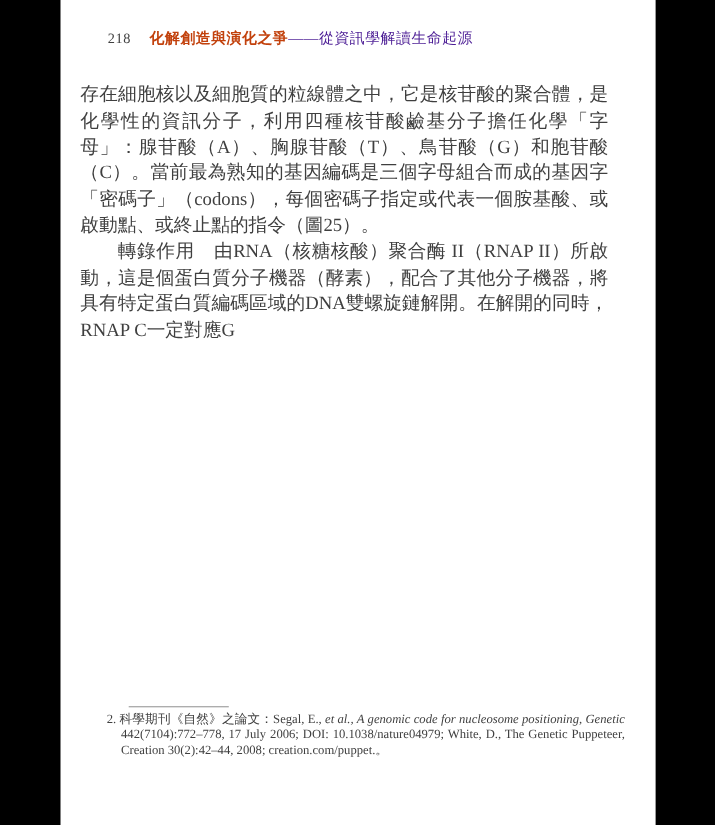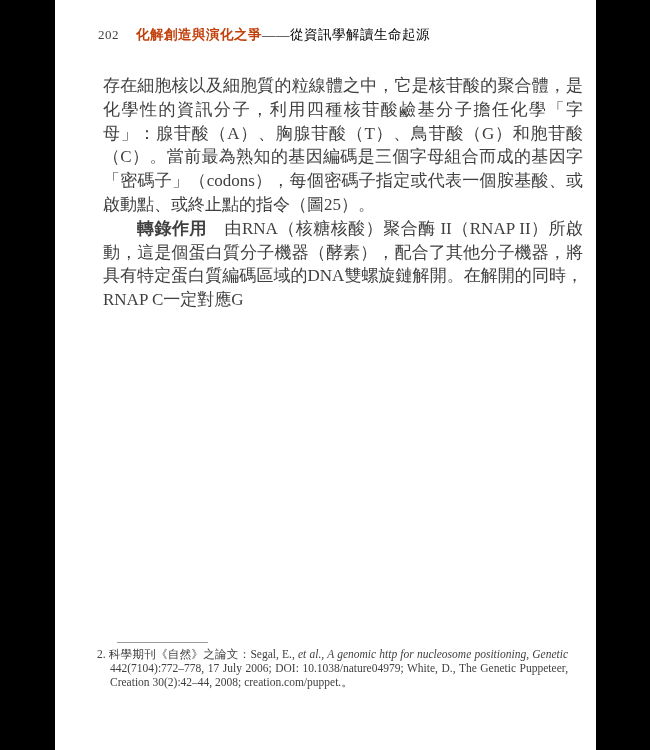--- a/index.html
+++ b/index.html
@@ -15,32 +15,32 @@
     width: 541px; height: 750px;
     background: #ffffff;
   }
   .header {
     position: absolute; top: 26px; left: 43px;
     font-size: 13.5px; color: #3f3f3f;
     white-space: nowrap; letter-spacing: 0.5px;
   }
   .pagenum { display: inline-block; margin-right: 17px; font-size: 13px; }
   .book-title { font-weight: bold; color: #c2410c; }
-  .book-subtitle { color: #000000; text-align: center; }
+  .book-subtitle { color: #4c1d95; text-align: center; }
   .main {
-    position: absolute; top: 74px; left: 48px;
+    position: absolute; top: 74px; left: 18px;
     width: 480px;
     font-size: 17px; line-height: 23.8px;
     color: #3f3f3f;
     text-align: justify;
   }
   .main p { margin: 0; }
   .indent { text-indent: 2em; }
   sup.fn-ref { font-size: 10px; line-height: 0; vertical-align: 4px; }
-  .lead { font-weight: bold; }
+  .lead { font-weight: normal; }
   .fn-rule {
     position: absolute; top: 642px; left: 62px;
     width: 91px; height: 0;
     border-top: 1px solid #9a9a9a;
   }
   .footnote {
     position: absolute; top: 648px; left: 42px;
     width: 471px; box-sizing: border-box;
     padding-left: 13px; text-indent: -13px;
     font-size: 11.5px; line-height: 13.9px;
@@ -48,26 +48,26 @@
   }
   .footnote i { font-style: italic; }
 </style>
 </head>
 <body>
 
 <div class="stage">
   <div class="page">
 
     <div class="header">
-      <span class="pagenum">202</span><span class="book-title">化解創造與演化之爭</span><span class="book-subtitle">——從資訊學解讀生命起源</span>
+      <span class="pagenum">218</span><span class="book-title">化解創造與演化之爭</span><span class="book-subtitle">——從資訊學解讀生命起源</span>
     </div>
 
     <div class="main">
       <p>存在細胞核以及細胞質的粒線體之中，它是核苷酸的聚合體，是化學性的資訊分子，利用四種核苷酸鹼基分子擔任化學「字母」：腺苷酸（A）、胸腺苷酸（T）、鳥苷酸（G）和胞苷酸（C）。當前最為熟知的基因編碼是三個字母組合而成的基因字「密碼子」（codons），每個密碼子指定或代表一個胺基酸、或啟動點、或終止點的指令（圖25）。</p>
       <p class="indent"><b class="lead">轉錄作用</b><span>　由RNA（核糖核酸）聚合酶 II（RNAP II）所啟動，這是個蛋白質分子機器（酵素），配合了其他分子機器，將具有特定蛋白質編碼區域的DNA雙螺旋鏈解開。在解開的同時，RNAP C一定對應G</span></p>
     </div>
 
     <div class="fn-rule"></div>
 
-    <div class="footnote"><span>2. 科學期刊《自然》之論文：Segal, E., </span><i>et al., A genomic http for nucleosome positioning</i><span>, </span><i>Genetic</i><span> 442(7104):772–778, 17 July 2006; DOI: 10.1038/nature04979; White, D., The Genetic Puppeteer, Creation 30(2):42–44, 2008; creation.com/puppet.。</span></div>
+    <div class="footnote"><span>2. 科學期刊《自然》之論文：Segal, E., </span><i>et al., A genomic code for nucleosome positioning</i><span>, </span><i>Genetic</i><span> 442(7104):772–778, 17 July 2006; DOI: 10.1038/nature04979; White, D., The Genetic Puppeteer, Creation 30(2):42–44, 2008; creation.com/puppet.。</span></div>
 
   </div>
 </div>
 
 </body></html>

